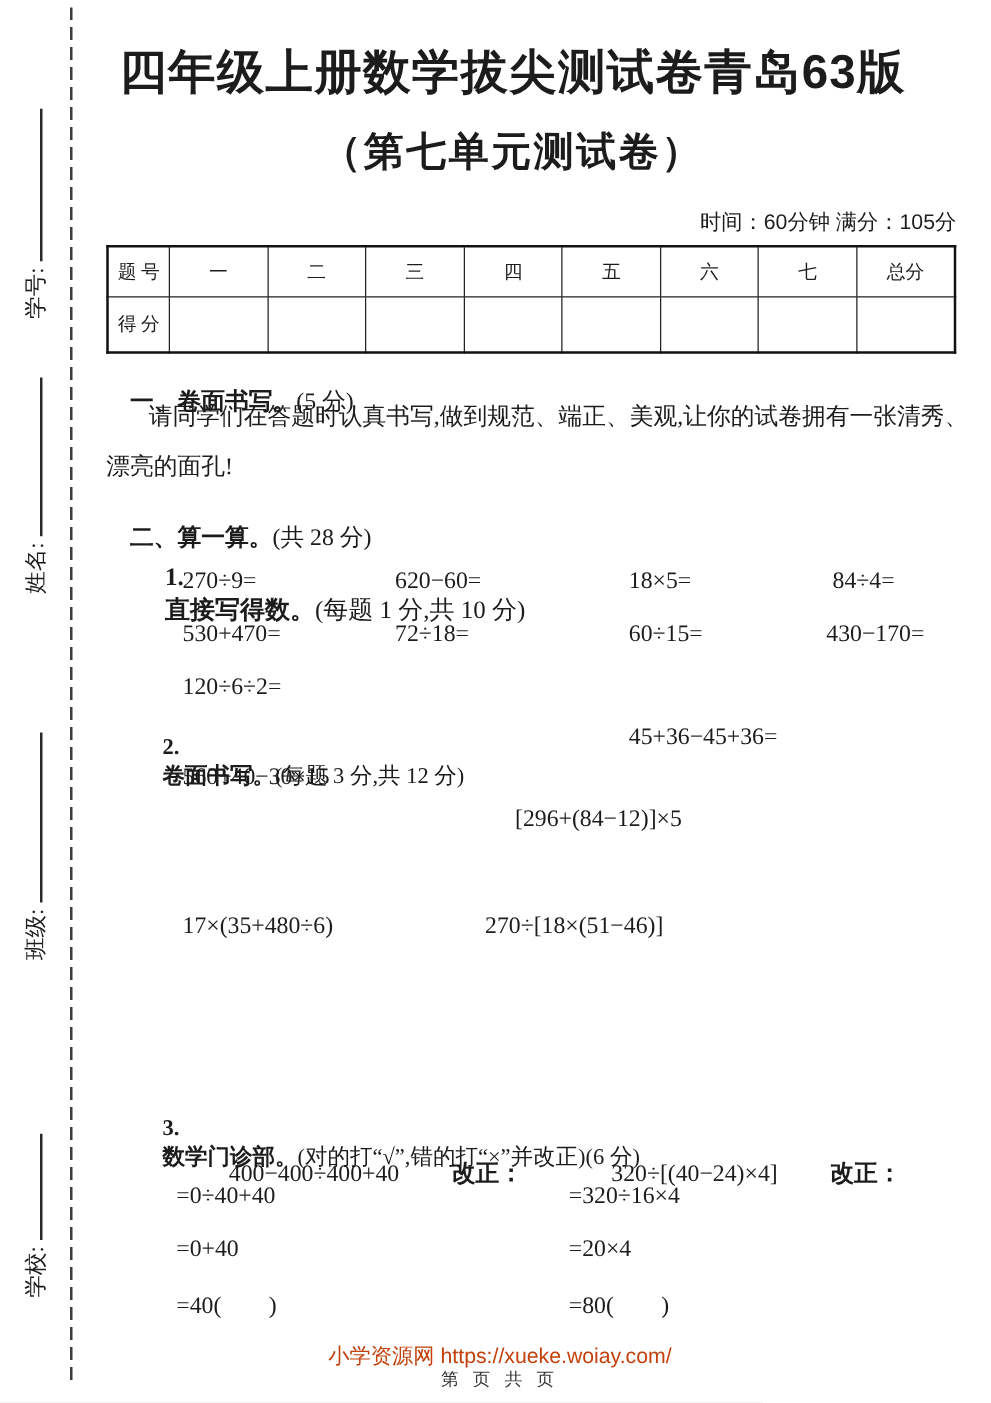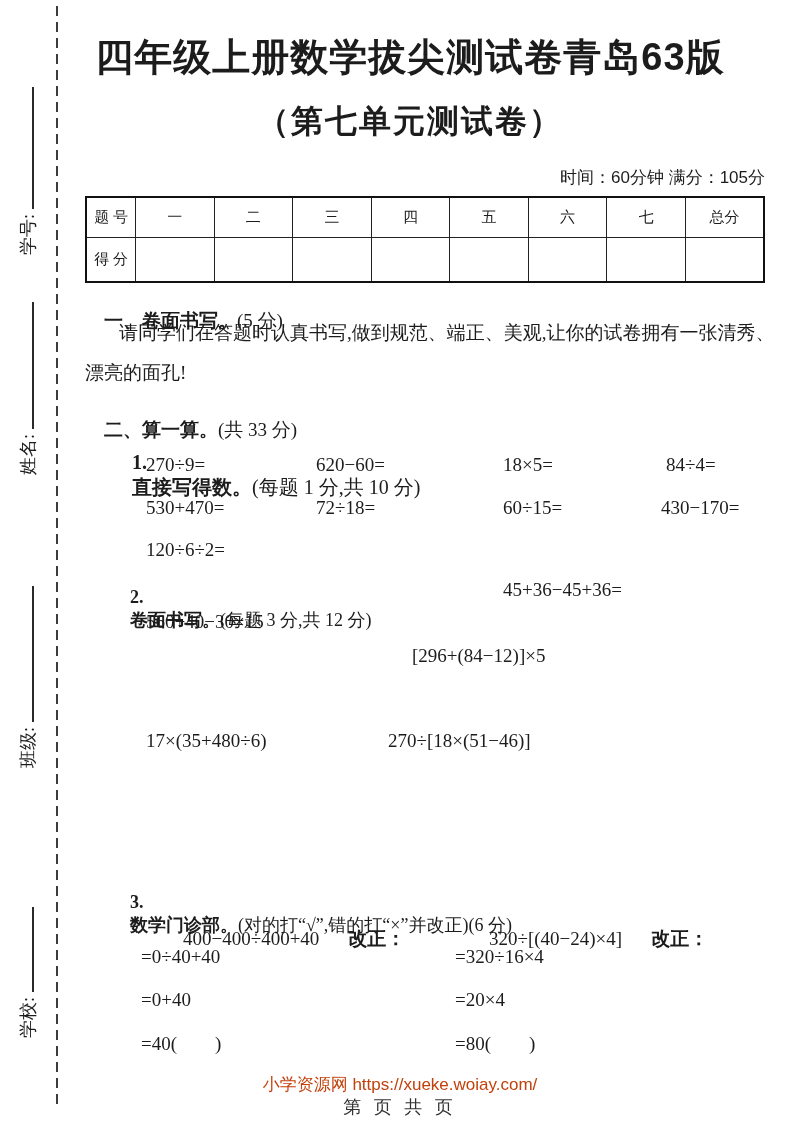--- a/index.html
+++ b/index.html
@@ -42,29 +42,29 @@
   table.score tr.hd td { height:39px; }
   table.score tr.sc td { height:43px; }
   td.lblcol { width:48px; }
   
   .abs { position:absolute; white-space:pre; font-size:19px; }
   .sec-head { font-weight:bold; font-family:"Liberation Sans", sans-serif; font-size:19px; }
   .sec-score { font-weight:normal; font-family:"Liberation Serif", serif; font-size:19px; }
   .q-num { font-weight:bold; }
   .q-title { font-weight:bold; }
   .q-note { font-weight:normal; }
-  .fix { font-weight:bold; margin-left:29px; }
+  .fix { font-weight:bold; margin-left:42px; }
   
   .foot-site {
     position:absolute; top:1073px; left:60px; width:680px; text-align:center;
     font-family:"Liberation Sans", sans-serif; font-size:17px; color:#c2410c;
   }
   .foot-page {
     position:absolute; top:1095px; left:60px; width:680px; text-align:center;
-    font-size:18px; color:#333; letter-spacing:4px;
+    font-size:14px; color:#333; letter-spacing:4px;
   }
 </style>
 </head>
 <body>
 
 <div class="page">
 
   <div class="seal-line"></div>
 
   <div class="seal-field" style="top:255px;">
@@ -111,21 +111,21 @@
   </tbody>
     </table>
 
   <div class="abs" style="top:286px; left:85px;">
     <span class="sec-head">一、卷面书写。</span><span class="sec-score">(5 分)</span>
   </div>
   <div class="abs" style="top:320px; left:119px;">请同学们在答题时认真书写,做到规范、端正、美观,让你的试卷拥有一张清秀、</div>
   <div class="abs" style="top:360px; left:85px;">漂亮的面孔!</div>
 
   <div class="abs" style="top:395px; left:85px;">
-    <span class="sec-head">二、算一算。</span><span class="sec-score">(共 33 分)</span>
+    <span class="sec-head">二、算一算。</span><span class="sec-score">(共 28 分)</span>
   </div>
 
   <div class="abs" style="top:428px; left:112px; font-size:20px;">
     <span class="q-num">1.</span>
     <span class="q-title">直接写得数。</span><span class="q-note">(每题 1 分,共 10 分)</span>
   </div>
   <div class="abs" style="top:454px; left:146px;">270÷9=</div>
   <div class="abs" style="top:454px; left:316px;">620−60=</div>
   <div class="abs" style="top:454px; left:503px;">18×5=</div>
   <div class="abs" style="top:454px; left:666px;">84÷4=</div>

